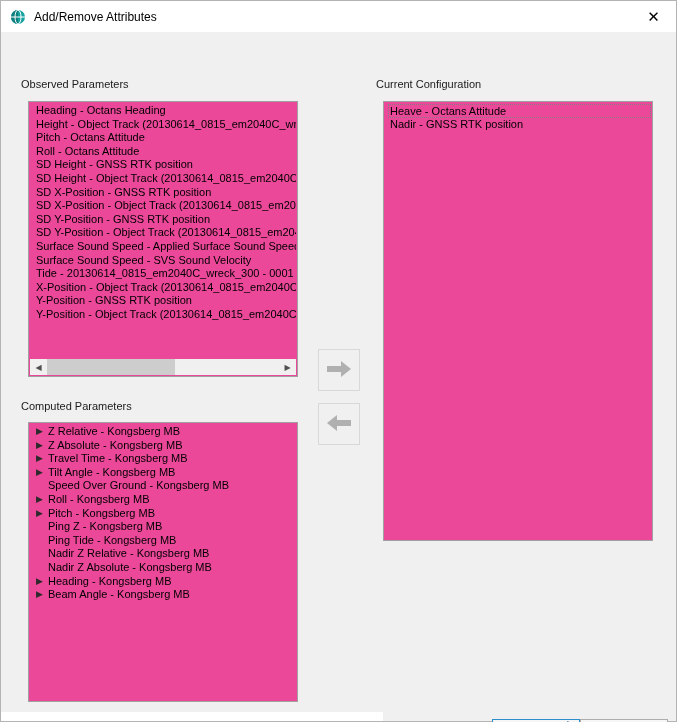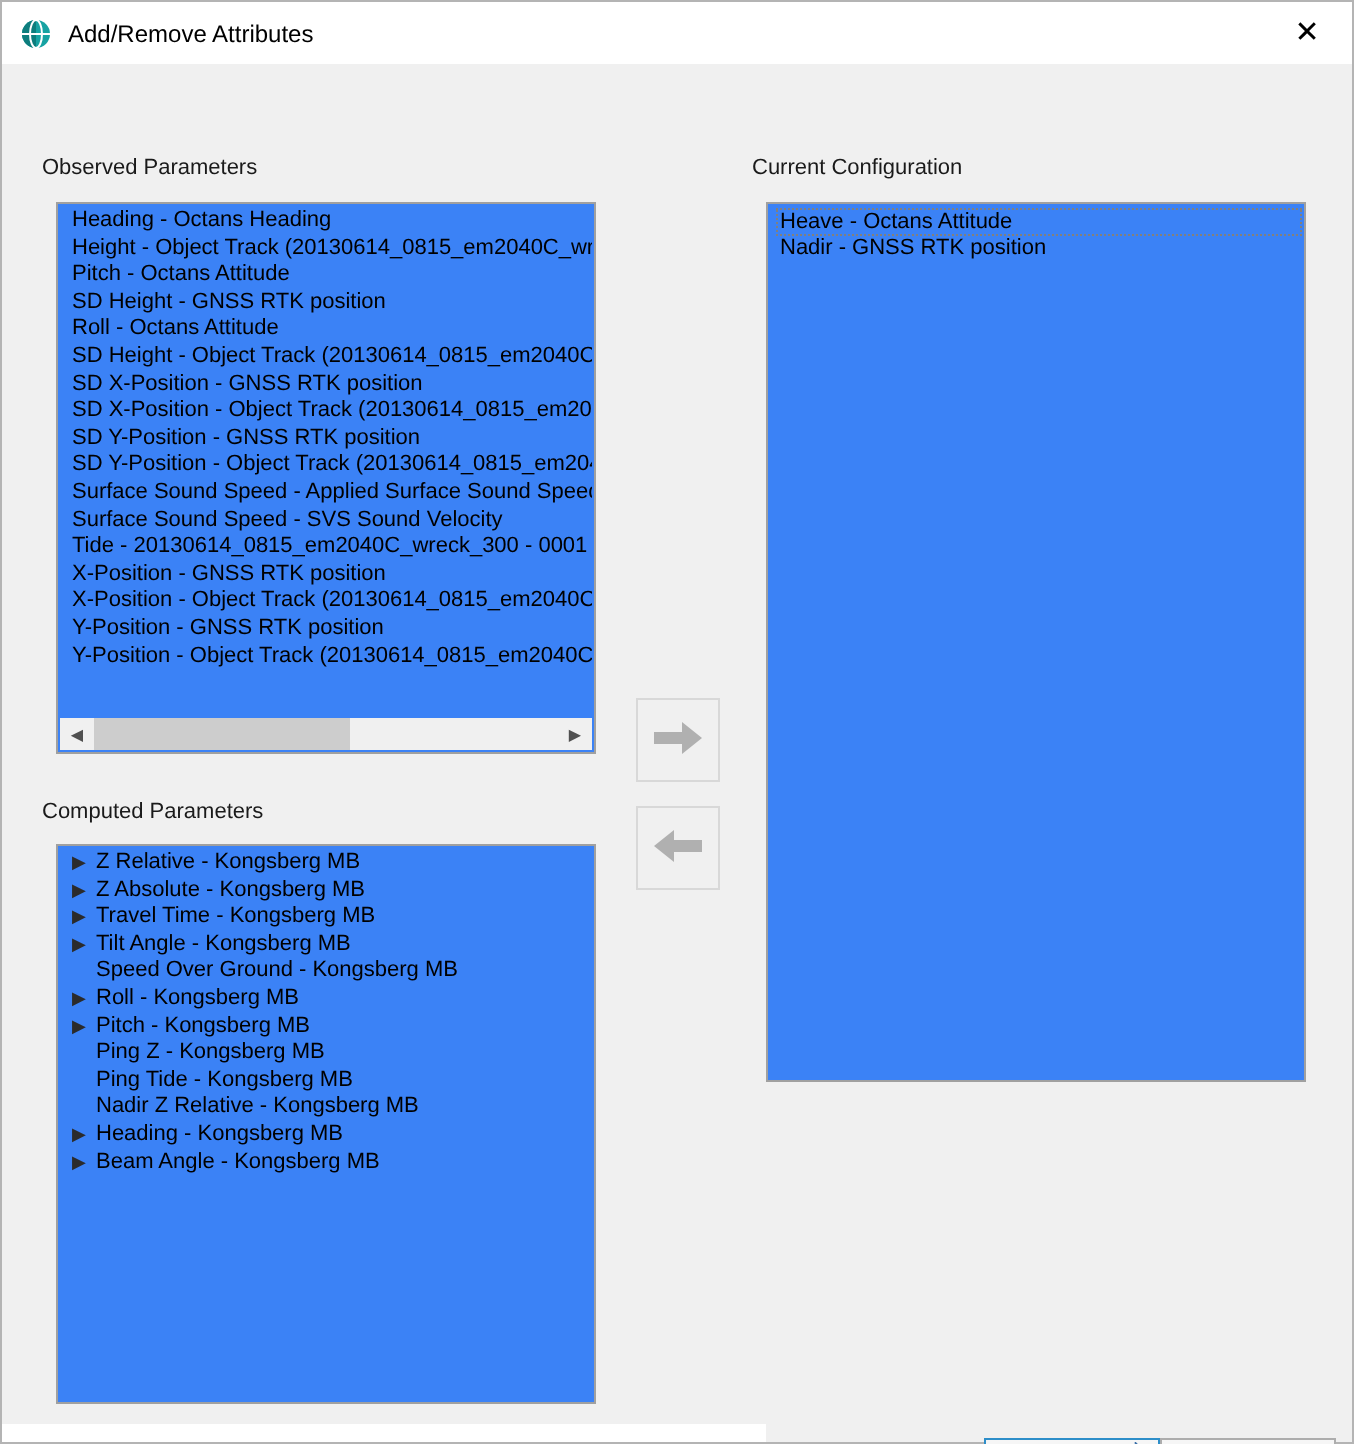--- a/index.html
+++ b/index.html
@@ -66,21 +66,21 @@
     position: relative;
     background: #f0f0f0;
   }
   .label {
     position: absolute;
     font-size: 11px;
     color: #1a1a1a;
   }
   .listbox {
     position: absolute;
-    background: #3b82f6;
+    background: #ec4899;
     border: 1px solid #a0a0a0;
     box-sizing: border-box;
     overflow: hidden;
   }
   .list-inner {
     position: absolute;
     left: 1px;
     top: 2px;
     right: 1px;
     bottom: 1px;
@@ -254,31 +254,30 @@
 
   <div class="content">
 
     <div class="label" style="left:20px; top:46px;">Observed Parameters</div>
 
     <div class="listbox" id="observed-list">
       <div class="list-inner">
         <div class="list-row">Heading - Octans Heading</div>
         <div class="list-row">Height - Object Track (20130614_0815_em2040C_wreck_300 - </div>
         <div class="list-row">Pitch - Octans Attitude</div>
+        <div class="list-row">Roll - Octans Attitude</div>
         <div class="list-row">SD Height - GNSS RTK position</div>
-        <div class="list-row">Roll - Octans Attitude</div>
         <div class="list-row">SD Height - Object Track (20130614_0815_em2040C_wreck_30</div>
         <div class="list-row">SD X-Position - GNSS RTK position</div>
         <div class="list-row">SD X-Position - Object Track (20130614_0815_em2040C_wrec</div>
         <div class="list-row">SD Y-Position - GNSS RTK position</div>
         <div class="list-row">SD Y-Position - Object Track (20130614_0815_em2040C_wrec</div>
         <div class="list-row">Surface Sound Speed - Applied Surface Sound Speed (20130</div>
         <div class="list-row">Surface Sound Speed - SVS Sound Velocity</div>
         <div class="list-row">Tide - 20130614_0815_em2040C_wreck_300 - 0001</div>
-        <div class="list-row">X-Position - GNSS RTK position</div>
         <div class="list-row">X-Position - Object Track (20130614_0815_em2040C_wreck_3</div>
         <div class="list-row">Y-Position - GNSS RTK position</div>
         <div class="list-row">Y-Position - Object Track (20130614_0815_em2040C_wreck_3</div>
       </div>
       <div class="hscroll">
         <div class="arrow">◀</div>
         <div class="track">
           <div class="thumb"></div>
         </div>
         <div class="arrow">▶</div>
@@ -323,20 +322,24 @@
           </div>
         <div class="list-row">
             <span class="no-expander"></span>
             <span>Ping Tide - Kongsberg MB</span>
           </div>
         <div class="list-row">
             <span class="no-expander"></span>
             <span>Nadir Z Relative - Kongsberg MB</span>
           </div>
         <div class="list-row">
+            <span class="no-expander"></span>
+            <span>Nadir Z Absolute - Kongsberg MB</span>
+          </div>
+        <div class="list-row">
             <span class="expander">▶</span>
             <span>Heading - Kongsberg MB</span>
           </div>
         <div class="list-row">
             <span class="expander">▶</span>
             <span>Beam Angle - Kongsberg MB</span>
           </div>
       </div>
     </div>
 

